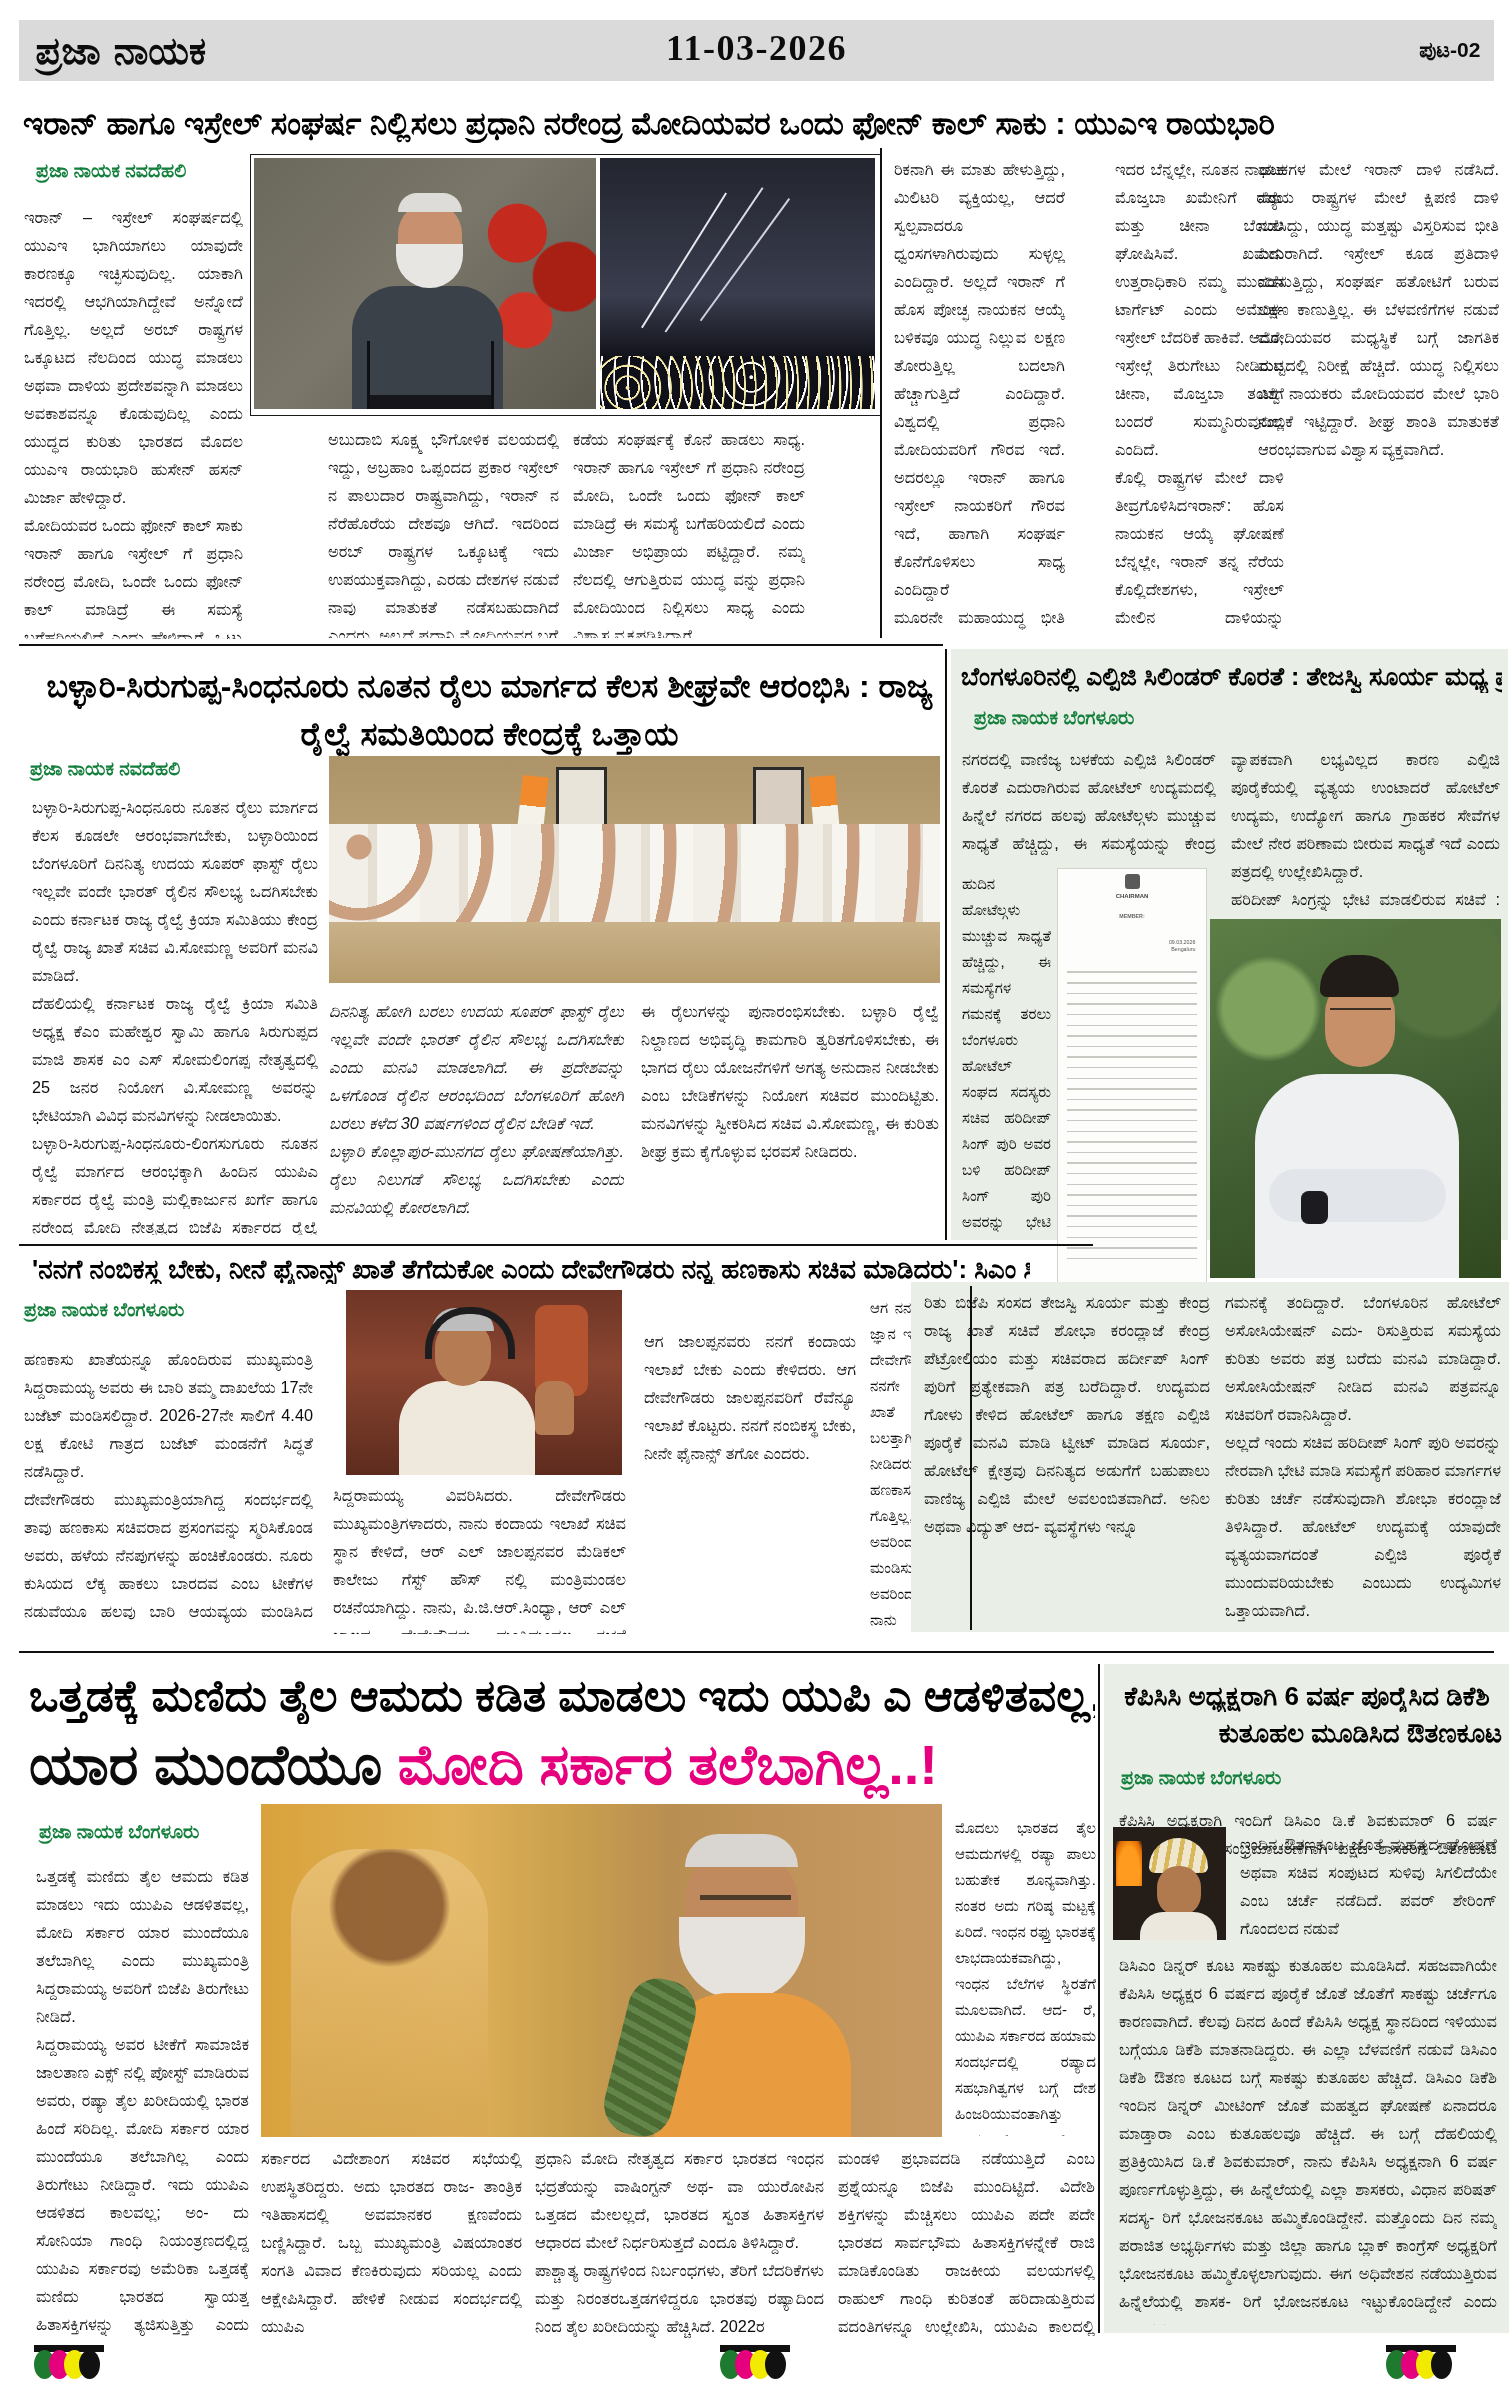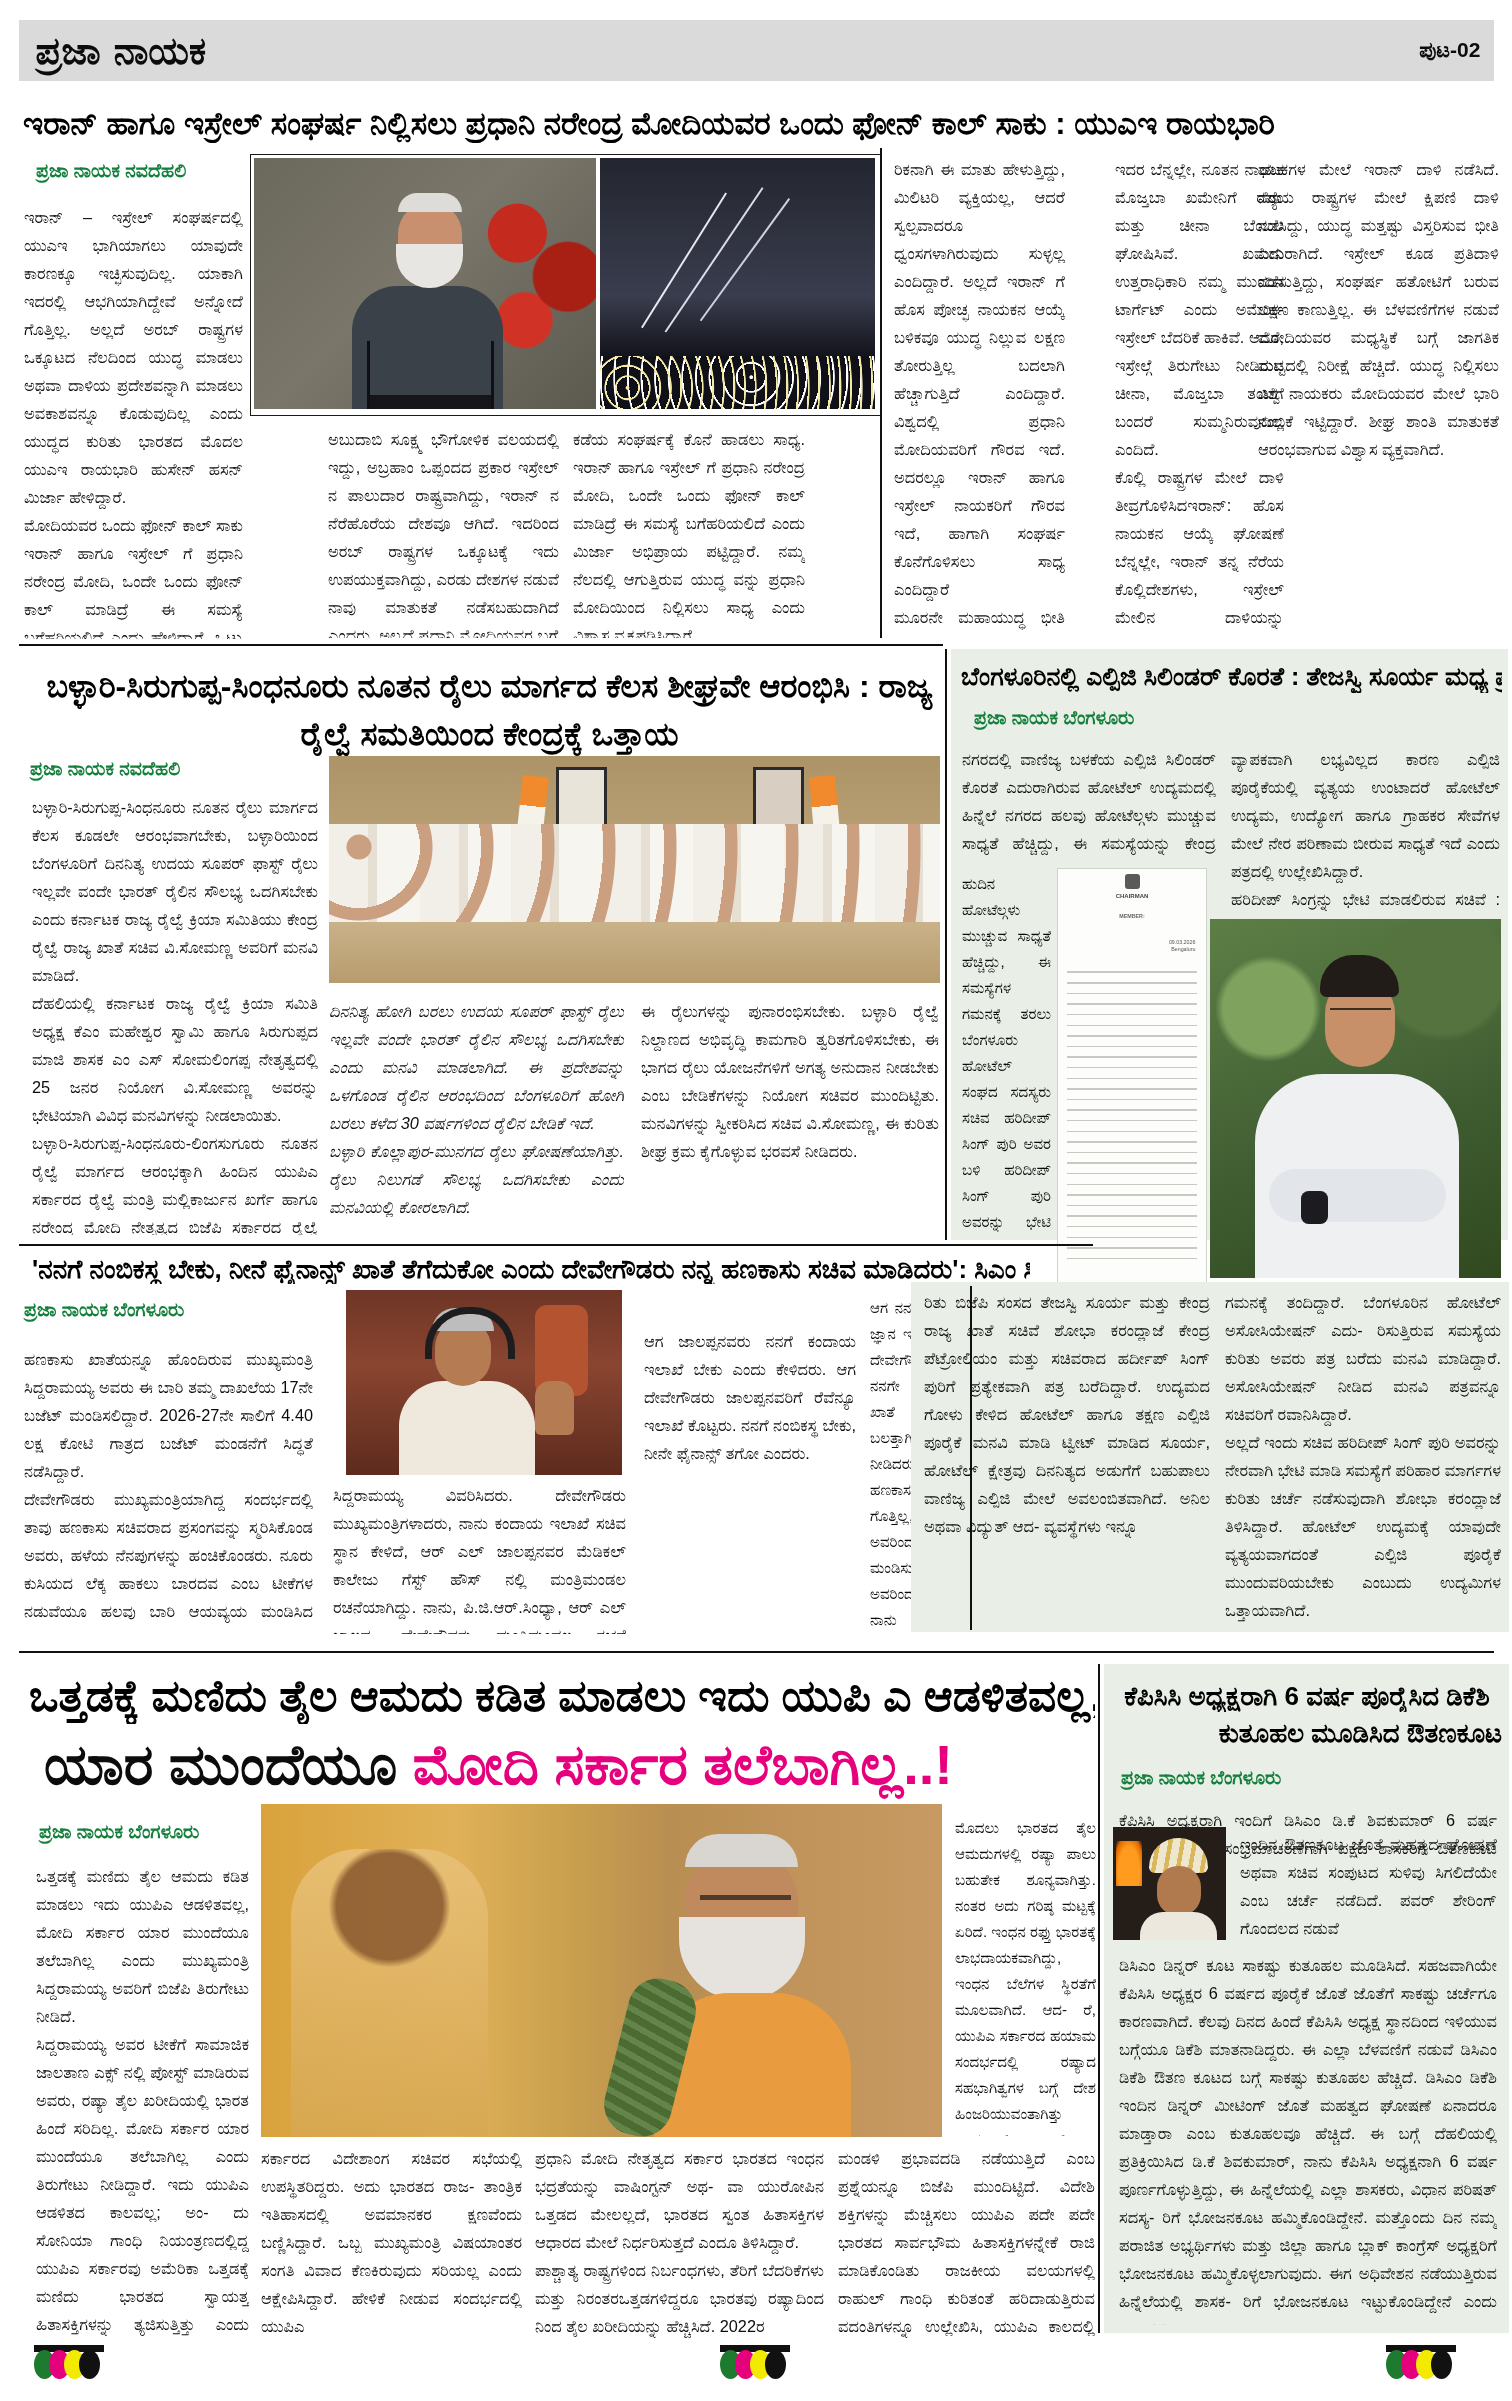--- a/index.html
+++ b/index.html
@@ -22,20 +22,21 @@
   .photo{overflow:hidden;}
   .pink{color:#e6007e;}
   .regmark .bar{position:absolute;top:0;left:0;width:70px;height:6.8px;background:#101010;}
   .regmark .dot{position:absolute;top:4.5px;width:21px;height:29px;border-radius:50%;}
 </style>
 </head>
 <body>
 
 <div class="abs masthead" style="left:19px;top:20px;width:1475px;height:61px;">
   <div class="abs mast-title" style="left:16.6px;top:7.6px;">ಪ್ರಜಾ ನಾಯಕ</div>
+  <div class="abs mast-date" style="left:0;top:6.8px;width:1475px;text-align:center;">11-03-2026</div>
   <div class="abs mast-page" style="right:13.6px;top:18px;">ಪುಟ-02</div>
 </div>
 
 <div class="abs headline" style="left:23px;top:104px;width:1471px;font-size:31px;line-height:39px;white-space:nowrap;overflow:hidden;">ಇರಾನ್ ಹಾಗೂ ಇಸ್ರೇಲ್ ಸಂಘರ್ಷ ನಿಲ್ಲಿಸಲು ಪ್ರಧಾನಿ ನರೇಂದ್ರ ಮೋದಿಯವರ ಒಂದು ಫೋನ್ ಕಾಲ್ ಸಾಕು : ಯುಎಇ ರಾಯಭಾರಿ</div>
 
 <div class="abs byline" style="left:36px;top:160px;">ಪ್ರಜಾ ನಾಯಕ ನವದೆಹಲಿ</div>
 <div class="abs col" style="left:24px;top:203px;width:219px;height:436px;">ಇರಾನ್ – ಇಸ್ರೇಲ್ ಸಂಘರ್ಷದಲ್ಲಿ ಯುಎಇ ಭಾಗಿಯಾಗಲು ಯಾವುದೇ ಕಾರಣಕ್ಕೂ ಇಚ್ಛಿಸುವುದಿಲ್ಲ. ಯಾಕಾಗಿ ಇದರಲ್ಲಿ ಆಭಗಿಯಾಗಿದ್ದೇವೆ ಅನ್ನೋದೆ ಗೊತ್ತಿಲ್ಲ. ಅಲ್ಲದೆ ಅರಬ್ ರಾಷ್ಟ್ರಗಳ ಒಕ್ಕೂಟದ ನೆಲದಿಂದ ಯುದ್ಧ ಮಾಡಲು ಅಥವಾ ದಾಳಿಯ ಪ್ರದೇಶವನ್ನಾಗಿ ಮಾಡಲು ಅವಕಾಶವನ್ನೂ ಕೊಡುವುದಿಲ್ಲ ಎಂದು ಯುದ್ಧದ ಕುರಿತು ಭಾರತದ ಮೊದಲ ಯುಎಇ ರಾಯಭಾರಿ ಹುಸೇನ್ ಹಸನ್ ಮಿರ್ಜಾ ಹೇಳಿದ್ದಾರೆ.
 ಮೋದಿಯವರ ಒಂದು ಫೋನ್ ಕಾಲ್ ಸಾಕು ಇರಾನ್ ಹಾಗೂ ಇಸ್ರೇಲ್ ಗೆ ಪ್ರಧಾನಿ ನರೇಂದ್ರ ಮೋದಿ, ಒಂದೇ ಒಂದು ಫೋನ್ ಕಾಲ್ ಮಾಡಿದ್ರೆ ಈ ಸಮಸ್ಯೆ ಬಗೆಹರಿಯಲಿದೆ ಎಂದು ಹೇಳಿದ್ದಾರೆ. ಒಟ್ಟು ಅವರ ಅಭ್ಯುದಯವೇ ನಮ್ಮ ಪ್ರತೀಕ್ಷೆ ಎಂದು ಅವರು ಪ್ರತಿಕ್ರಿಯಿಸಿದ್ದಾರೆ.</div>
 
 <div class="abs" style="left:250px;top:154px;width:629px;height:260px;border:1.5px solid #1a1a1a;background:#fff;">
@@ -136,21 +137,21 @@
 
 <div class="abs greenbox" style="left:911px;top:1282px;width:598px;height:350px;"></div>
 <div class="abs rule-v" style="left:970px;top:1286px;width:1.5px;height:344px;"></div>
 <div class="abs col" style="left:924px;top:1288px;width:286px;height:340px;">ರಿತು ಬಿಜೆಪಿ ಸಂಸದ ತೇಜಸ್ವಿ ಸೂರ್ಯ ಮತ್ತು ಕೇಂದ್ರ ರಾಜ್ಯ ಖಾತೆ ಸಚಿವೆ ಶೋಭಾ ಕರಂದ್ಲಾಜೆ ಕೇಂದ್ರ ಪೆಟ್ರೋಲಿಯಂ ಮತ್ತು ಸಚಿವರಾದ ಹರ್ದೀಪ್ ಸಿಂಗ್ ಪುರಿಗೆ ಪ್ರತ್ಯೇಕವಾಗಿ ಪತ್ರ ಬರೆದಿದ್ದಾರೆ. ಉದ್ಯಮದ ಗೋಳು ಕೇಳಿದ ಹೋಟೆಲ್ ಹಾಗೂ ತಕ್ಷಣ ಎಲ್ಪಿಜಿ ಪೂರೈಕೆ ಮನವಿ ಮಾಡಿ ಟ್ವೀಟ್ ಮಾಡಿದ ಸೂರ್ಯ, ಹೋಟೆಲ್ ಕ್ಷೇತ್ರವು ದಿನನಿತ್ಯದ ಅಡುಗೆಗೆ ಬಹುಪಾಲು ವಾಣಿಜ್ಯ ಎಲ್ಪಿಜಿ ಮೇಲೆ ಅವಲಂಬಿತವಾಗಿದೆ. ಅನಿಲ ಅಥವಾ ವಿದ್ಯುತ್ ಆದ- ವ್ಯವಸ್ಥೆಗಳು ಇನ್ನೂ</div>
 <div class="abs col" style="left:1225px;top:1288px;width:276px;height:340px;">ಗಮನಕ್ಕೆ ತಂದಿದ್ದಾರೆ. ಬೆಂಗಳೂರಿನ ಹೋಟೆಲ್ ಅಸೋಸಿಯೇಷನ್ ಎದು- ರಿಸುತ್ತಿರುವ ಸಮಸ್ಯೆಯ ಕುರಿತು ಅವರು ಪತ್ರ ಬರೆದು ಮನವಿ ಮಾಡಿದ್ದಾರೆ. ಅಸೋಸಿಯೇಷನ್ ನೀಡಿದ ಮನವಿ ಪತ್ರವನ್ನೂ ಸಚಿವರಿಗೆ ರವಾನಿಸಿದ್ದಾರೆ.
 ಅಲ್ಲದೆ ಇಂದು ಸಚಿವ ಹರಿದೀಪ್ ಸಿಂಗ್ ಪುರಿ ಅವರನ್ನು ನೇರವಾಗಿ ಭೇಟಿ ಮಾಡಿ ಸಮಸ್ಯೆಗೆ ಪರಿಹಾರ ಮಾರ್ಗಗಳ ಕುರಿತು ಚರ್ಚೆ ನಡೆಸುವುದಾಗಿ ಶೋಭಾ ಕರಂದ್ಲಾಜೆ ತಿಳಿಸಿದ್ದಾರೆ. ಹೋಟೆಲ್ ಉದ್ಯಮಕ್ಕೆ ಯಾವುದೇ ವ್ಯತ್ಯಯವಾಗದಂತೆ ಎಲ್ಪಿಜಿ ಪೂರೈಕೆ ಮುಂದುವರಿಯಬೇಕು ಎಂಬುದು ಉದ್ಯಮಿಗಳ ಒತ್ತಾಯವಾಗಿದೆ.</div>
 
 <div class="abs rule-h" style="left:19px;top:1651px;width:1475px;height:2.3px;"></div>
 
 <div class="abs headline" style="left:29px;top:1668px;width:1066px;font-size:44px;line-height:56px;white-space:nowrap;overflow:hidden;">ಒತ್ತಡಕ್ಕೆ ಮಣಿದು ತೈಲ ಆಮದು ಕಡಿತ ಮಾಡಲು ಇದು ಯುಪಿ ಎ ಆಡಳಿತವಲ್ಲ,</div>
-<div class="abs" style="left:44px;top:1728px;width:1066px;font-size:56px;line-height:73px;font-weight:bold;white-space:nowrap;overflow:hidden;">
+<div class="abs" style="left:29px;top:1728px;width:1066px;font-size:56px;line-height:73px;font-weight:bold;white-space:nowrap;overflow:hidden;">
   <span>ಯಾರ ಮುಂದೆಯೂ </span><span class="pink">ಮೋದಿ ಸರ್ಕಾರ ತಲೆಬಾಗಿಲ್ಲ..!</span>
 </div>
 <div class="abs byline" style="left:39px;top:1821px;">ಪ್ರಜಾ ನಾಯಕ ಬೆಂಗಳೂರು</div>
 <div class="abs col" style="left:36px;top:1862px;width:213px;height:484px;">ಒತ್ತಡಕ್ಕೆ ಮಣಿದು ತೈಲ ಆಮದು ಕಡಿತ ಮಾಡಲು ಇದು ಯುಪಿಎ ಆಡಳಿತವಲ್ಲ, ಮೋದಿ ಸರ್ಕಾರ ಯಾರ ಮುಂದೆಯೂ ತಲೆಬಾಗಿಲ್ಲ ಎಂದು ಮುಖ್ಯಮಂತ್ರಿ ಸಿದ್ದರಾಮಯ್ಯ ಅವರಿಗೆ ಬಿಜೆಪಿ ತಿರುಗೇಟು ನೀಡಿದೆ.
 ಸಿದ್ದರಾಮಯ್ಯ ಅವರ ಟೀಕೆಗೆ ಸಾಮಾಜಿಕ ಜಾಲತಾಣ ಎಕ್ಸ್ ನಲ್ಲಿ ಪೋಸ್ಟ್ ಮಾಡಿರುವ ಅವರು, ರಷ್ಯಾ ತೈಲ ಖರೀದಿಯಲ್ಲಿ ಭಾರತ ಹಿಂದೆ ಸರಿದಿಲ್ಲ. ಮೋದಿ ಸರ್ಕಾರ ಯಾರ ಮುಂದೆಯೂ ತಲೆಬಾಗಿಲ್ಲ ಎಂದು ತಿರುಗೇಟು ನೀಡಿದ್ದಾರೆ. ಇದು ಯುಪಿಎ ಆಡಳಿತದ ಕಾಲವಲ್ಲ; ಅಂ- ದು ಸೋನಿಯಾ ಗಾಂಧಿ ನಿಯಂತ್ರಣದಲ್ಲಿದ್ದ ಯುಪಿಎ ಸರ್ಕಾರವು ಅಮೆರಿಕಾ ಒತ್ತಡಕ್ಕೆ ಮಣಿದು ಭಾರತದ ಸ್ವಾಯತ್ತ ಹಿತಾಸಕ್ತಿಗಳನ್ನು ತ್ಯಜಿಸುತ್ತಿತ್ತು ಎಂದು ಆರೋಪಿಸಿದ್ದಾರೆ.</div>
 
 <div class="abs photo" style="left:261px;top:1804px;width:681px;height:333px;background:linear-gradient(90deg,#d9a23c 0%,#e0b158 28%,#caa04e 45%,#b98e52 60%,#c79a63 100%);">
   <div class="abs" style="left:30px;top:45px;width:197px;height:287px;background:radial-gradient(circle at 50% 20%,#8a5a34 0 53px,transparent 61px),linear-gradient(180deg,#e9c27a 0%,#d8a852 100%);border-radius:68px 68px 0 0;opacity:.85;"></div>
   <div class="abs" style="left:424px;top:45px;width:113px;height:136px;background:#c08a5e;border-radius:53px;"></div>
   <div class="abs" style="left:418px;top:113px;width:126px;height:83px;background:#e6e3de;border-radius:0 0 61px 61px;"></div>

